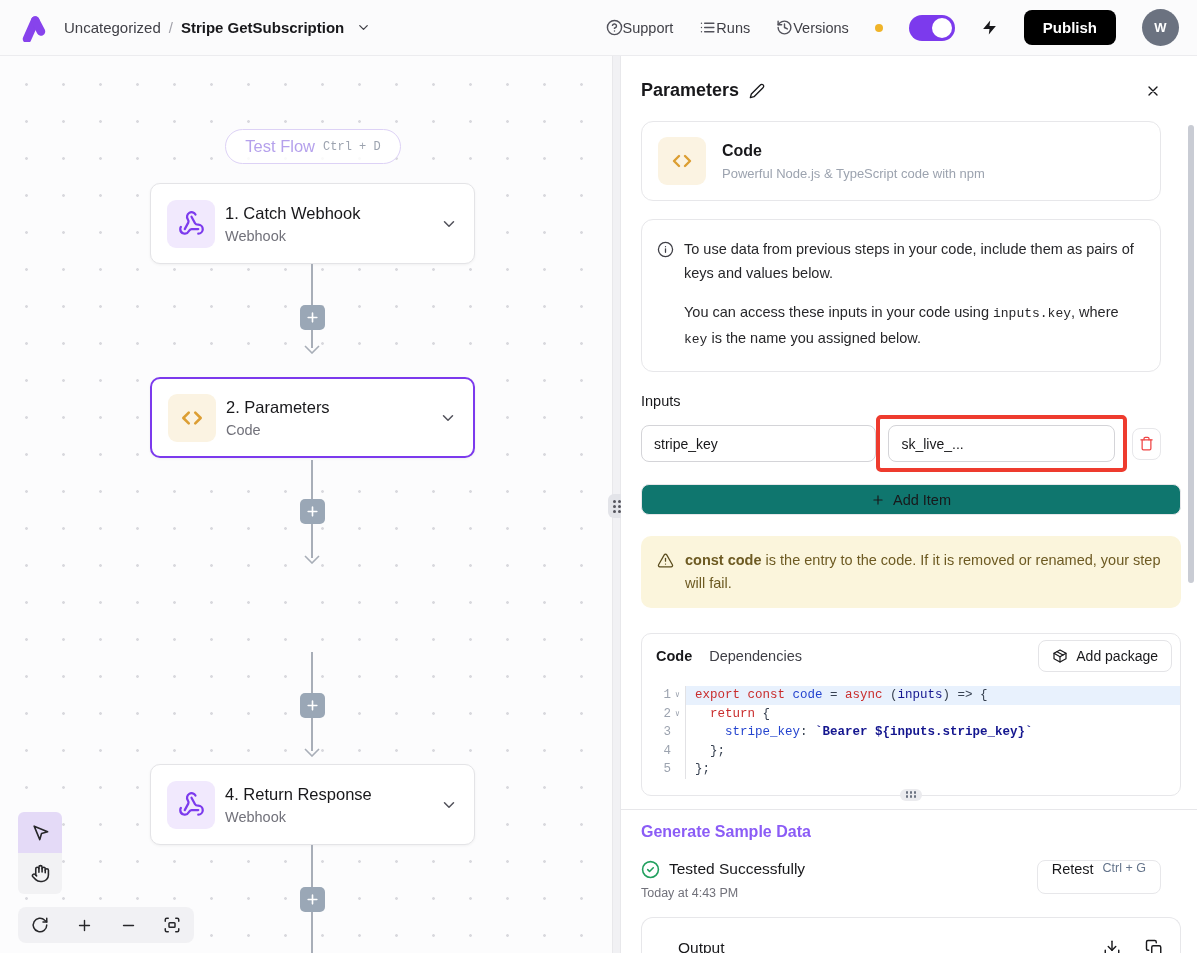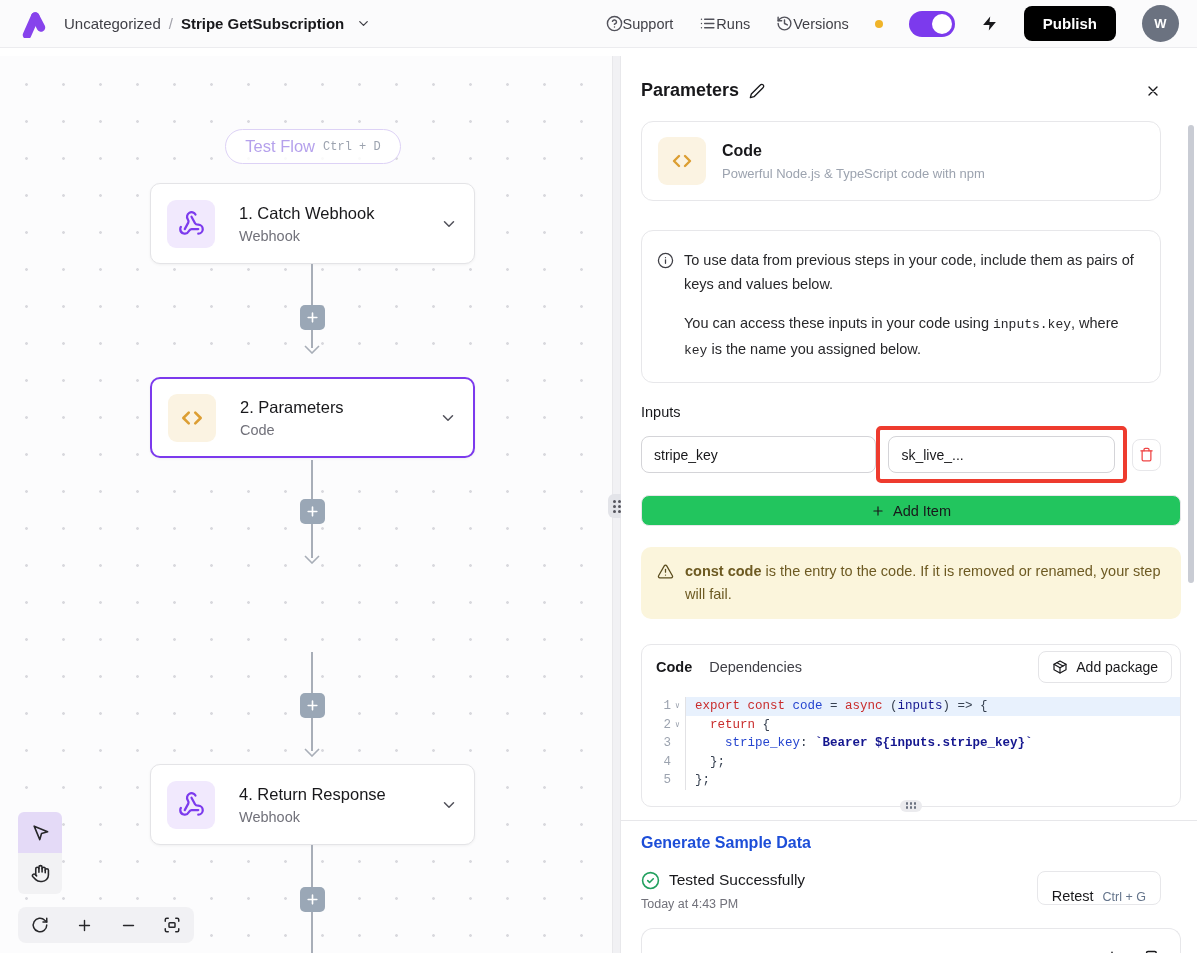--- a/index.html
+++ b/index.html
@@ -1,41 +1,41 @@
 <!DOCTYPE html>
 <html><head>
 <meta charset="utf-8">
 <style>
   * { margin:0; padding:0; box-sizing:border-box; }
   html,body { width:1197px; height:953px; overflow:hidden; font-family:"Liberation Sans", sans-serif; background:#fff; }
   .app { position:relative; width:1197px; height:953px; }
 
   
-  .header { position:absolute; top:0; left:0; right:0; height:48px; background:#fbfbfc; border-bottom:1px solid #ececef; display:flex; align-items:center; padding:0 18px 0 20px; z-index:30; }
+  .header { position:absolute; top:0; left:0; right:0; height:56px; background:#fbfbfc; border-bottom:1px solid #ececef; display:flex; align-items:center; padding:0 18px 0 20px; z-index:30; }
   .logo { width:28px; height:28px; margin-right:16px; flex:0 0 auto; }
   .crumb { display:flex; align-items:center; gap:8px; font-size:15px; }
   .crumb .cat { color:#3f3f46; }
   .crumb .sep { color:#a1a1aa; }
   .crumb .flow { color:#18181b; font-weight:700; }
   .crumb .chev { margin-left:4px; display:flex; align-items:center; }
   .hdr-right { margin-left:auto; display:flex; align-items:center; gap:26px; }
   .hdr-item { display:flex; align-items:center; font-size:14.5px; color:#3f3f46; cursor:pointer; }
   .dot { width:8px; height:8px; border-radius:50%; background:#f0b429; }
   .toggle { width:46px; height:26px; border-radius:13px; background:#7c3aed; position:relative; cursor:pointer; }
   .toggle .knob { position:absolute; top:3px; right:3px; width:20px; height:20px; border-radius:50%; background:#fff; }
   .publish { background:#000000; color:#fff; font-size:15px; font-weight:600; border:none; border-radius:8px; padding:9px 19px; cursor:pointer; }
   .avatar { width:37px; height:37px; border-radius:50%; background:#6b7280; color:#fff; font-size:13px; font-weight:700; display:flex; align-items:center; justify-content:center; }
 
   
   .canvas { position:absolute; top:56px; left:0; width:612px; height:897px; background-color:#fcfcfd;
             background-image:radial-gradient(circle, #d9d9de 1.3px, transparent 1.5px); background-size:37px 37px; background-position:8px 10px; overflow:hidden; }
   .testflow { position:absolute; left:225px; top:73px; width:176px; height:35px; border:1.5px solid #ddd2f6; border-radius:999px; background:rgba(255,255,255,.85); display:flex; align-items:center; justify-content:center; gap:8px; cursor:pointer; }
   .testflow .tf-label { color:#b5a1ec; font-size:16.5px; }
   .testflow .tf-short { color:#9ca3af; font-size:12px;font-family:Liberation Mono, monospace; }
-  .node { position:absolute; left:150px; width:325px; height:81px; background:#fff; border:1px solid #e4e4e7; border-radius:10px; box-shadow:0 1px 3px rgba(0,0,0,.05); display:flex; align-items:center; padding:0 16px; gap:24px; cursor:pointer; }
+  .node { position:absolute; left:150px; width:325px; height:81px; background:#fff; border:1px solid #e4e4e7; border-radius:10px; box-shadow:0 1px 3px rgba(0,0,0,.05); display:flex; align-items:center; padding:0 16px; gap:10px; cursor:pointer; }
   .node.selected { border:2px solid #7c3aed; }
   .nicon { width:48px; height:48px; border-radius:9px; display:flex; align-items:center; justify-content:center; flex:0 0 auto; }
   .nicon.webhook { background:#f1e9fd; }
   .nicon.code { background:#fbf3e2; }
   .nicon.globe { background:#e3f1fd; }
   .ntext { flex:1; min-width:0; }
   .ntitle { font-size:16.5px; color:#18181b; font-weight:500; }
   .nsub { font-size:14.5px; color:#71717a; margin-top:5px; }
   .nchev { color:#52525b; display:flex; }
   .vline { position:absolute; left:311px; width:1.5px; background:#a8aeb8; }
@@ -61,33 +61,33 @@
   .ptitle { font-size:18px; font-weight:700; color:#18181b; }
   .pencil { margin-left:10px; display:flex; cursor:pointer; }
   .pclose { margin-left:auto; display:flex; cursor:pointer; }
 
   .card { border:1px solid #e7e7ea; border-radius:12px; background:#fff; }
   .step-card { margin-top:20px; padding:15px 16px; display:flex; align-items:center; gap:16px; }
   .step-icon { width:48px; height:48px; border-radius:9px; background:#fbf3e2; display:flex; align-items:center; justify-content:center; }
   .step-name { font-size:16px; font-weight:600; color:#18181b; }
   .step-desc { font-size:13px; color:#9ca3af; margin-top:6px; }
 
-  .info-card { margin-top:29px; padding:17px 18px 19px 15px; display:flex; gap:10px; }
+  .info-card { margin-top:18px; padding:17px 18px 19px 15px; display:flex; gap:10px; }
   .info-body { font-size:14.5px; color:#27272a; line-height:24px; }
   .info-body p + p { margin-top:15px; }
   .mono { font-family:"Liberation Mono", monospace; font-size:13px; }
 
   .inputs-label { margin-top:21px; font-size:14.5px; color:#18181b; }
   .inputs-row { margin-top:6px; display:flex; align-items:center; }
   .tfield { height:37px; border:1px solid #d4d4d8; border-radius:8px; padding:0 12px; font-size:14px; color:#18181b; font-family:"Liberation Sans", sans-serif; outline:none; background:#fff; }
   .key-field { width:244px; }
   .annot { border:4px solid #ee3b2e; border-radius:5px; padding:6px 8px; width:260px; }
   .val-field { width:100%; }
   .trash-btn { margin-left:5px; width:30px; height:32px; border:1px solid #e7e7ea; border-radius:8px; background:#fff; display:flex; align-items:center; justify-content:center; cursor:pointer; }
-  .additem { margin-top:12px; width:540px; height:31px; border:1px solid #e7e7ea; border-radius:8px; background:#22c55e; display:flex; align-items:center; justify-content:center; gap:8px; font-size:14.5px; color:#18181b; cursor:pointer; }
+  .additem { margin-top:12px; width:540px; height:31px; border:1px solid #e7e7ea; border-radius:8px; background:#0f766e; display:flex; align-items:center; justify-content:center; gap:8px; font-size:14.5px; color:#18181b; cursor:pointer; }
 
   .warn { margin-top:21px; width:540px; background:#fbf5dc; border-radius:10px; padding:13px 16px; display:flex; gap:11px; }
   .warn-text { font-size:14.5px; line-height:23px; color:#6d5a22; }
   .warn-text b { font-weight:700; }
 
   .editor-card { margin-top:25px; width:540px; border:1px solid #e7e7ea; border-radius:10px; position:relative; }
   .editor-head { display:flex; align-items:center; padding:6px 8px 6px 14px; }
   .tab { font-size:14.5px; color:#18181b; cursor:pointer; }
   .tab.active { font-weight:700; }
   .tab + .tab { margin-left:17px; color:#3f3f46; }
@@ -101,26 +101,26 @@
   .lcontent { flex:1; padding-left:9px; white-space:pre; color:#374151; }
   .tk-kw { color:#c92c2c; }
   .tk-id { color:#2444cf; }
   .tk-pr { color:#14168f; }
   .tk-str { color:#14168f; font-weight:600; }
   .tk-pl { color:#374151; }
   .drag-pill { position:absolute; left:50%; bottom:-6px; transform:translateX(-50%); width:22px; height:12px; background:#ebebee; border-radius:6px; display:grid; grid-template-columns:repeat(3,2.5px); grid-auto-rows:2.5px; gap:1.5px; align-content:center; justify-content:center; cursor:row-resize; }
   .drag-pill i { background:#6b7280; border-radius:50%; }
   .sec-divider { margin:13px -36px 0 -20px; border-top:1px solid #e7e7ea; }
 
-  .sample-head { margin-top:13px; font-size:16px; font-weight:700; color:#1d4ed8; }
+  .sample-head { margin-top:13px; font-size:16px; font-weight:700; color:#8b5cf6; }
   .sample-row { margin-top:19px; display:flex; align-items:flex-start; }
   .status-line { display:flex; align-items:center; gap:9px; }
   .status-text { font-size:15.5px; color:#18181b; }
   .status-time { margin-top:7px; font-size:12.5px; color:#71717a; }
-  .retest { margin-left:auto; height:34px; border:1px solid #e7e7ea; border-radius:8px; background:#fff; display:flex; align-items:flex-end; padding:0 14px; gap:9px; cursor:pointer; }
+  .retest { margin-left:auto; height:34px; border:1px solid #e7e7ea; border-radius:8px; background:#fff; display:flex; align-items:flex-start; padding:0 14px; gap:9px; cursor:pointer; }
   .retest .r1 { font-size:14.5px; color:#18181b; }
   .retest .r2 { font-size:12.5px; color:#64748b; }
 
   .output-card { margin-top:17px; width:540px; height:62px; border:1px solid #e7e7ea; border-bottom:none; border-radius:12px 12px 0 0; display:flex; align-items:center; padding:0 17px; }
   .output-title { font-size:15.5px; font-weight:500; color:#18181b;margin-left:19px; }
   .output-icons { margin-left:auto; display:flex; gap:24px; }
   .oicon { cursor:pointer; display:flex; }
 
   svg { display:block; }
 </style>

